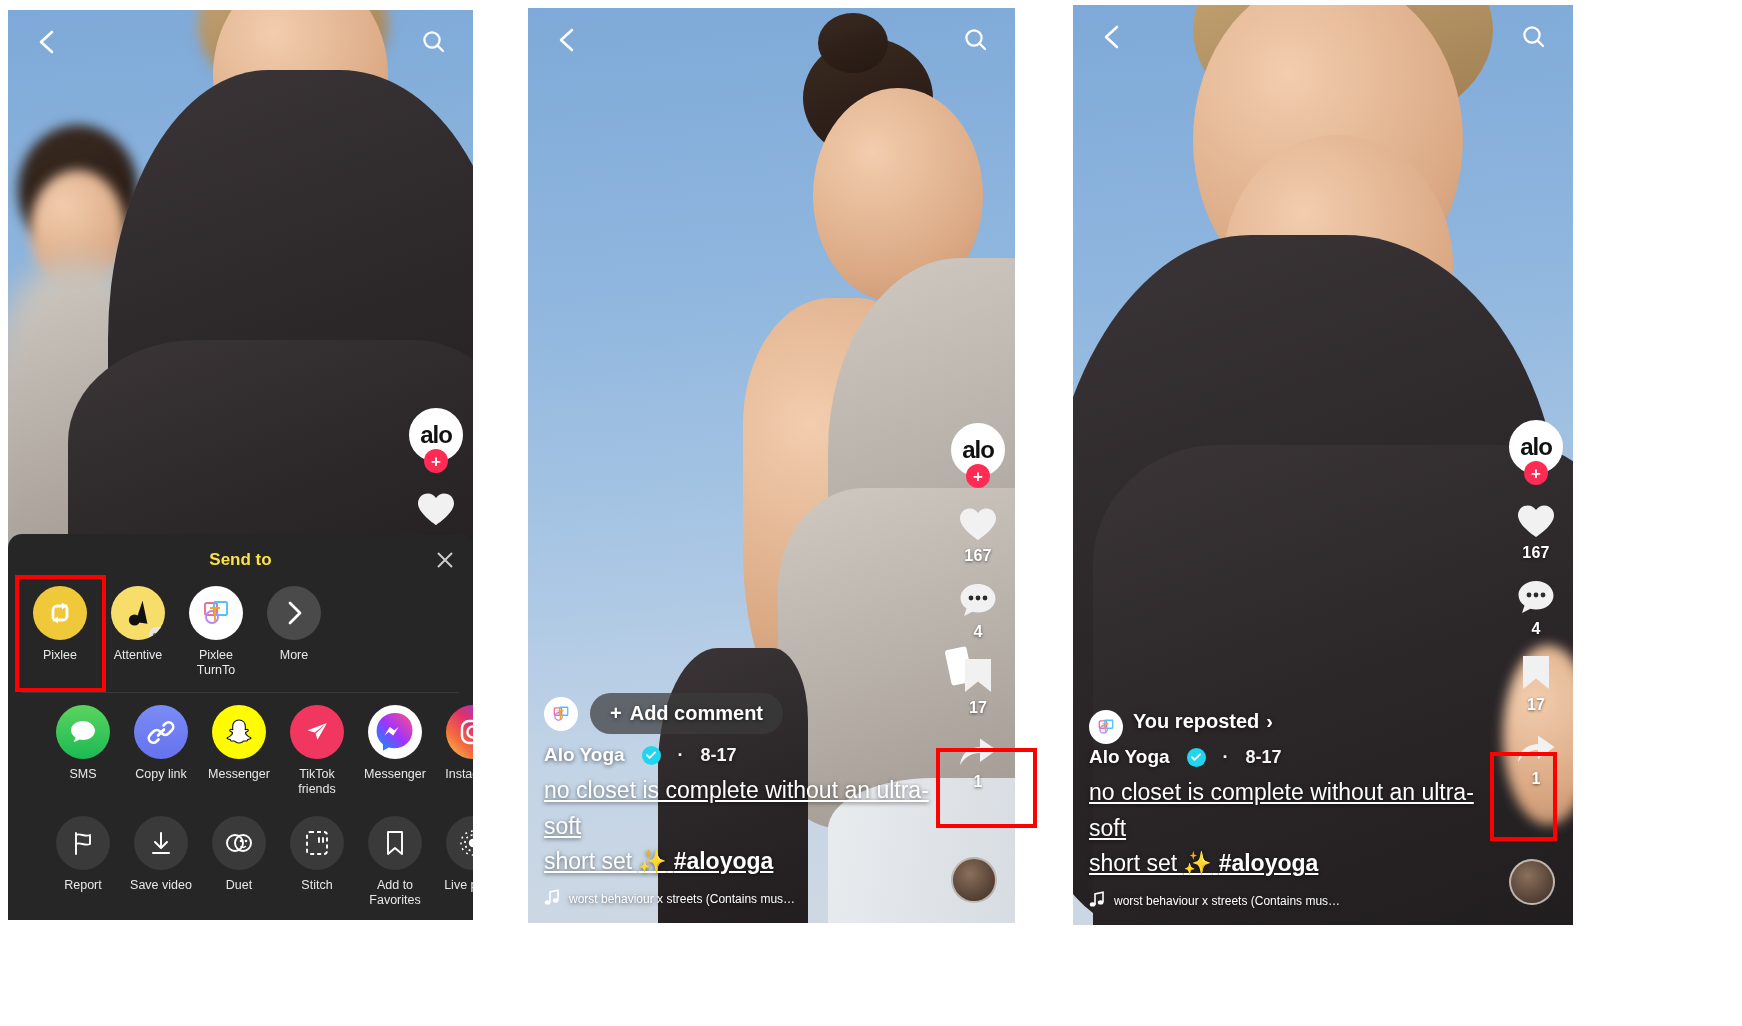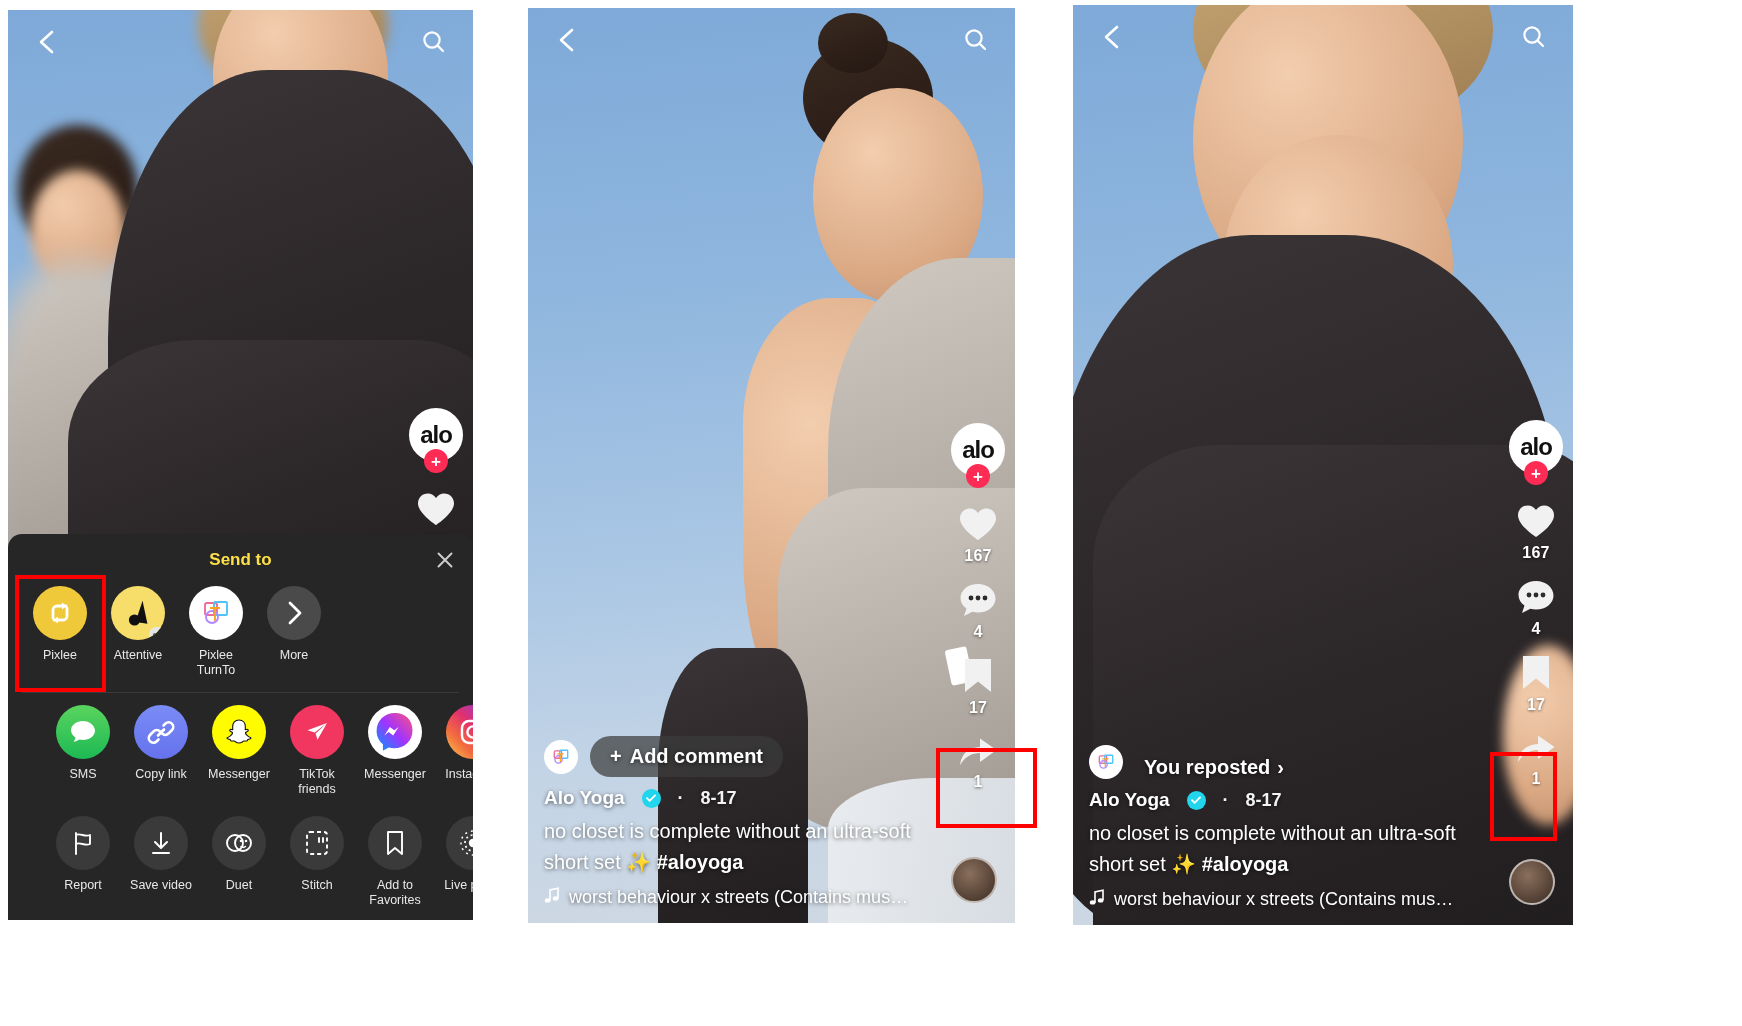--- a/index.html
+++ b/index.html
@@ -89,42 +89,42 @@
     display:flex; align-items:center; justify-content:center; line-height:1;
   }
 
   
   .caption {
     position:absolute; left:0; right:0; bottom:0; z-index:6;
     padding: 0 16px 14px 16px;
     color:#fff;
     text-shadow: 0 1px 4px rgba(0,0,0,.6);
   }
-  .repost-row { display:flex; align-items:flex-end; gap:21px; margin-bottom:10px; }
+  .repost-row { display:flex; align-items:flex-start; gap:10px; margin-bottom:2px; }
   .pixlee-badge {
     width:34px; height:34px; border-radius:50%; background:#fff;
     display:flex; align-items:center; justify-content:center; flex:0 0 auto;
   }
   .repost-text { font-size:20px; font-weight:bold; display:flex; align-items:center; gap:7px;}
   .addcomment-row { display:flex; align-items:center; gap:12px; margin-bottom:10px; }
   .addcomment-pill {
     background: rgba(60,60,60,.72);
     border-radius:22px; padding:9px 20px;
     font-size:20px; font-weight:bold; color:#fff;
     display:flex; align-items:center; gap:8px; cursor:pointer;
   }
   .author-row { display:flex; align-items:center; gap:17px; font-size:19px; font-weight:bold; margin-bottom:7px;}
   .verified {
     width:19px; height:19px; border-radius:50%; background:#20d5ec;
     display:flex; align-items:center; justify-content:center; flex:0 0 auto;
   }
   .dot-date { font-weight:bold; font-size:18px; opacity:.95; }
-  .desc { font-size:20px; line-height:1.55; font-weight:400; max-width:420px; }
+  .desc { font-size:23px; line-height:1.55; font-weight:400; max-width:420px;text-decoration:underline; }
   .desc .tag { font-weight:bold; }
-  .music-row { display:flex; align-items:center; gap:9px; font-size:18px; margin-top:8px; }
+  .music-row { display:flex; align-items:center; gap:9px; font-size:12px; margin-top:8px; }
 
   
   .sheet {
     position:absolute; left:0; right:0; bottom:0; z-index:20;
     background:#262626;
     border-radius:14px 14px 0 0;
     padding: 16px 0 6px 0;
   }
   .sheet-title {
     text-align:center; color:#fde047; font-size:17px; font-weight:bold;

